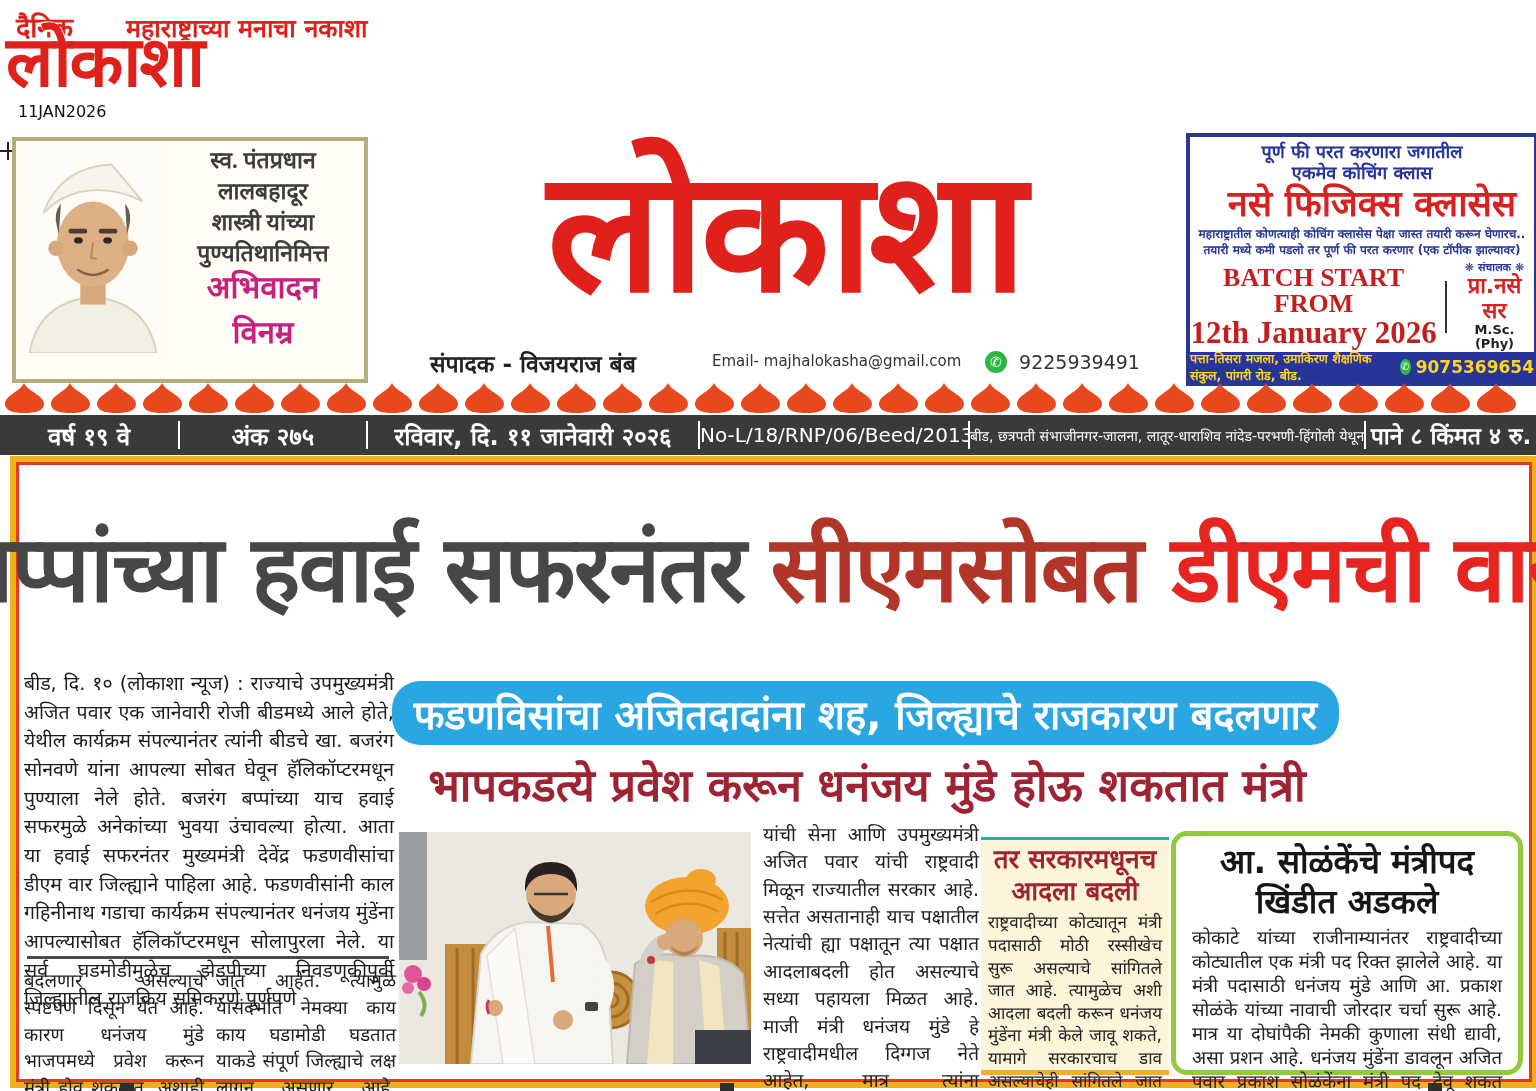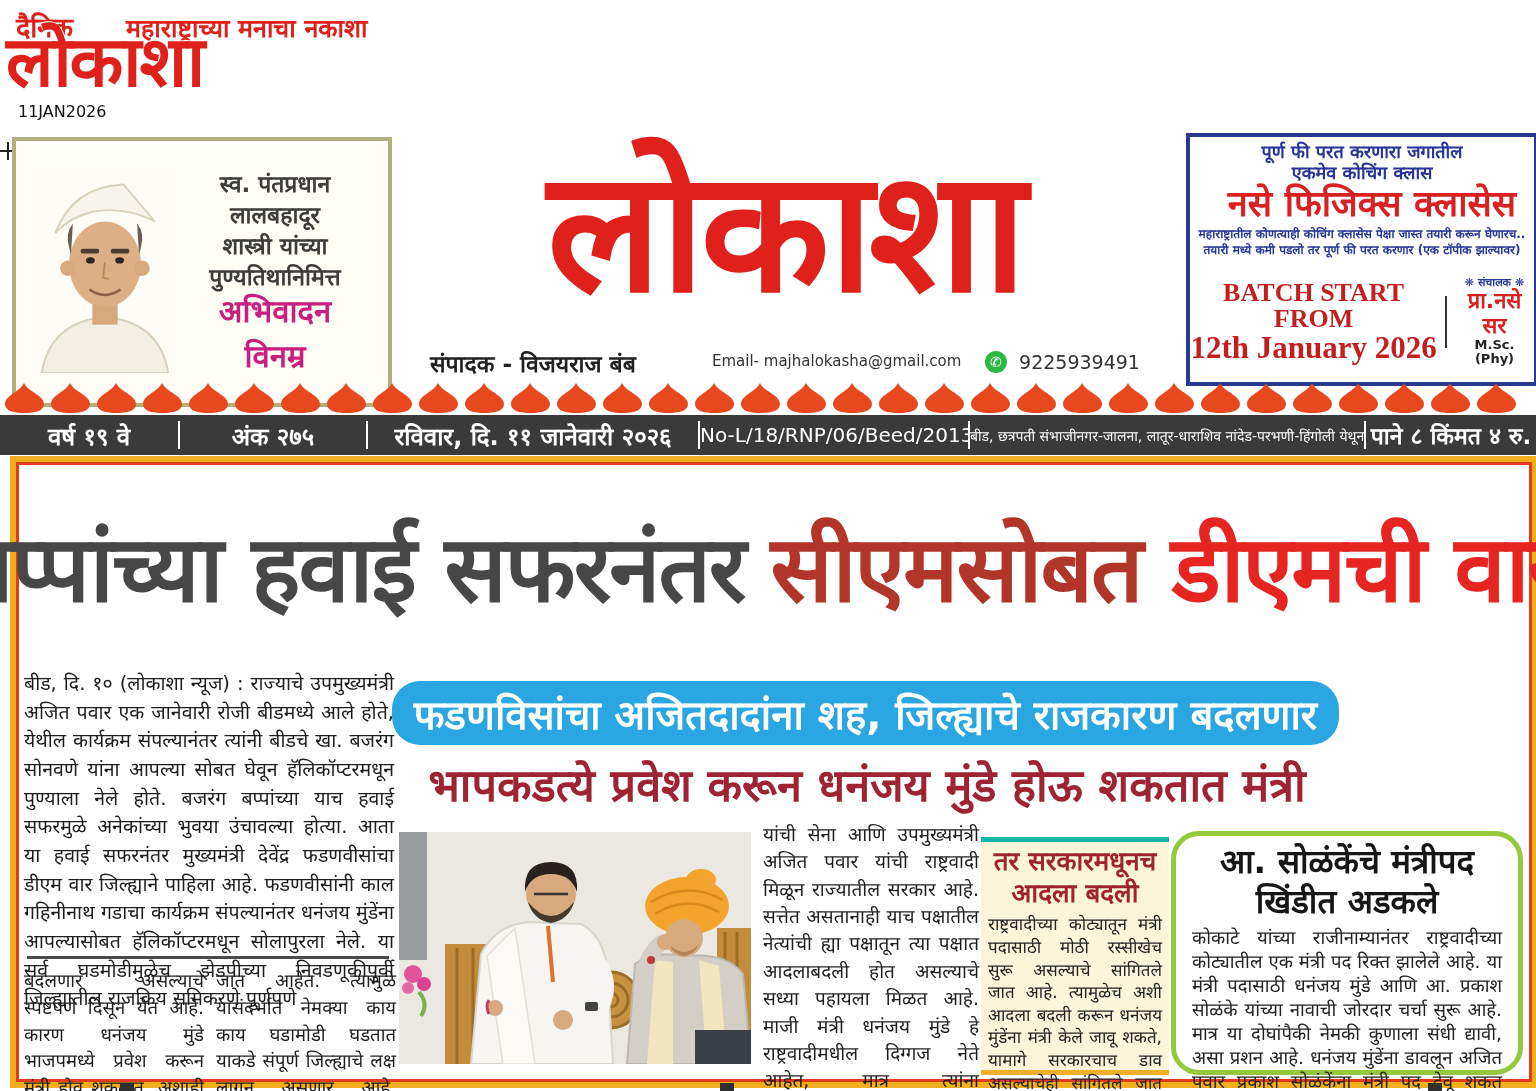--- a/index.html
+++ b/index.html
@@ -11,21 +11,21 @@
   .daily-label{left:16px;top:8px;font-size:27px;font-weight:bold;color:#e0201a;}
   .tagline{left:126px;top:10px;font-size:25px;font-weight:bold;color:#e0201a;}
   .logo-small{left:6px;top:24px;width:310px;font-size:70px;font-weight:800;color:#e0201a;
               line-height:1.1;letter-spacing:-2px;text-shadow:2px 2px 0 #fff,-1px -1px 0 #fff;}
   .date-stamp{left:18px;top:102px;font-size:16px;color:#111;}
   .crop-mark-h{left:0;top:150px;width:16px;height:2px;background:#222;}
   .crop-mark-v{left:7px;top:142px;width:2px;height:18px;background:#222;}
 
   
   .tribute{left:12px;top:137px;width:340px;height:230px;border:4px solid #b3ae7d;background:#fffdf6;
-           display:flex;align-items:center;padding:16px;}
+           display:flex;padding:4px;font-family:Liberation Serif, serif;}
   .tribute-photo{width:146px;height:214px;flex:0 0 auto;}
   .tribute-text{flex:1;text-align:center;}
   .tribute-line{font-size:23px;font-weight:bold;color:#3d3d3d;line-height:1.35;}
   .salute{font-size:31px;font-weight:800;color:#c8207f;line-height:1.2;margin-top:8px;}
 
   
   .logo-big{left:395px;top:138px;width:780px;text-align:center;font-size:168px;font-weight:800;
             color:#e0201a;line-height:1.12;letter-spacing:-4px;white-space:nowrap;}
   .editor-line{left:430px;top:347px;font-size:23px;font-weight:bold;color:#222;}
   .email-line{left:712px;top:352px;font-size:15px;color:#333;}
@@ -91,25 +91,25 @@
   .divider{left:8px;top:491px;width:362px;height:3px;background:#4a4a4a;}
   .cols2{left:5px;top:503px;width:372px;display:flex;gap:12px;}
   .cols2 div{flex:1;font-size:18.5px;line-height:1.45;text-align:justify;color:#1d1d1d;}
 
   .photo{left:380px;top:367px;width:352px;height:232px;background:#ebe8e2;}
   .photo svg{display:block;width:100%;height:100%;}
 
   .mid-col{left:744px;top:356px;width:216px;font-size:19px;line-height:1.44;text-align:justify;color:#1d1d1d;}
 
   .yellow-box{left:962px;top:372px;width:188px;height:238px;background:#fdf5da;
-              border-top:5px solid #14b8a6;border-bottom:5px solid #efaf2b;padding:4px 7px;box-sizing:border-box;}
+              border-top:3px solid #14b8a6;border-bottom:5px solid #efaf2b;padding:4px 7px;box-sizing:border-box;}
   .yb-title{font-size:26px;font-weight:800;color:#9e2430;text-align:center;line-height:1.22;}
   .yb-body{font-size:17px;line-height:1.33;text-align:justify;color:#222;margin-top:4px;}
 
-  .green-box{left:1152px;top:366px;width:352px;height:244px;border:5px solid #94c83d;border-radius:28px;
+  .green-box{left:1152px;top:366px;width:352px;height:244px;border:5px solid #94c83d;border-radius:16px;
              background:#fff;padding:6px 16px;box-sizing:border-box;}
   .gb-title{font-size:33px;font-weight:800;color:#161616;text-align:center;line-height:1.2;}
   .gb-body{font-size:18.5px;line-height:1.3;text-align:justify;color:#222;margin-top:5px;}
 
   
   .cut-sq{width:14px;height:8px;background:#2f2f2f;top:1083px;}
 </style>
 </head>
 <body>
 
@@ -171,20 +171,25 @@
         <span class="b1">BATCH START FROM</span>
         <span class="b2">12th January 2026</span>
       </div>
       <div class="co-vert"></div>
       <div class="co-dir">
         <span class="d1">❋ संचालक ❋</span>
         <span class="d2">प्रा.नसे सर</span>
         <span class="d3">M.Sc. (Phy)</span>
       </div>
     </div>
+    <div class="co-band">
+      <span class="addr">पत्ता-तिसरा मजला, उमाकिरण शैक्षणिक संकुल, पांगरी रोड, बीड.</span>
+      <span class="wa-icon">✆</span>
+      <span class="ph">9075369654</span>
+    </div>
   </div>
 
   <div class="abs flame-row" id="flame-row">
       <span class="flame"></span>
       <span class="flame"></span>
       <span class="flame"></span>
       <span class="flame"></span>
       <span class="flame"></span>
       <span class="flame"></span>
       <span class="flame"></span>

